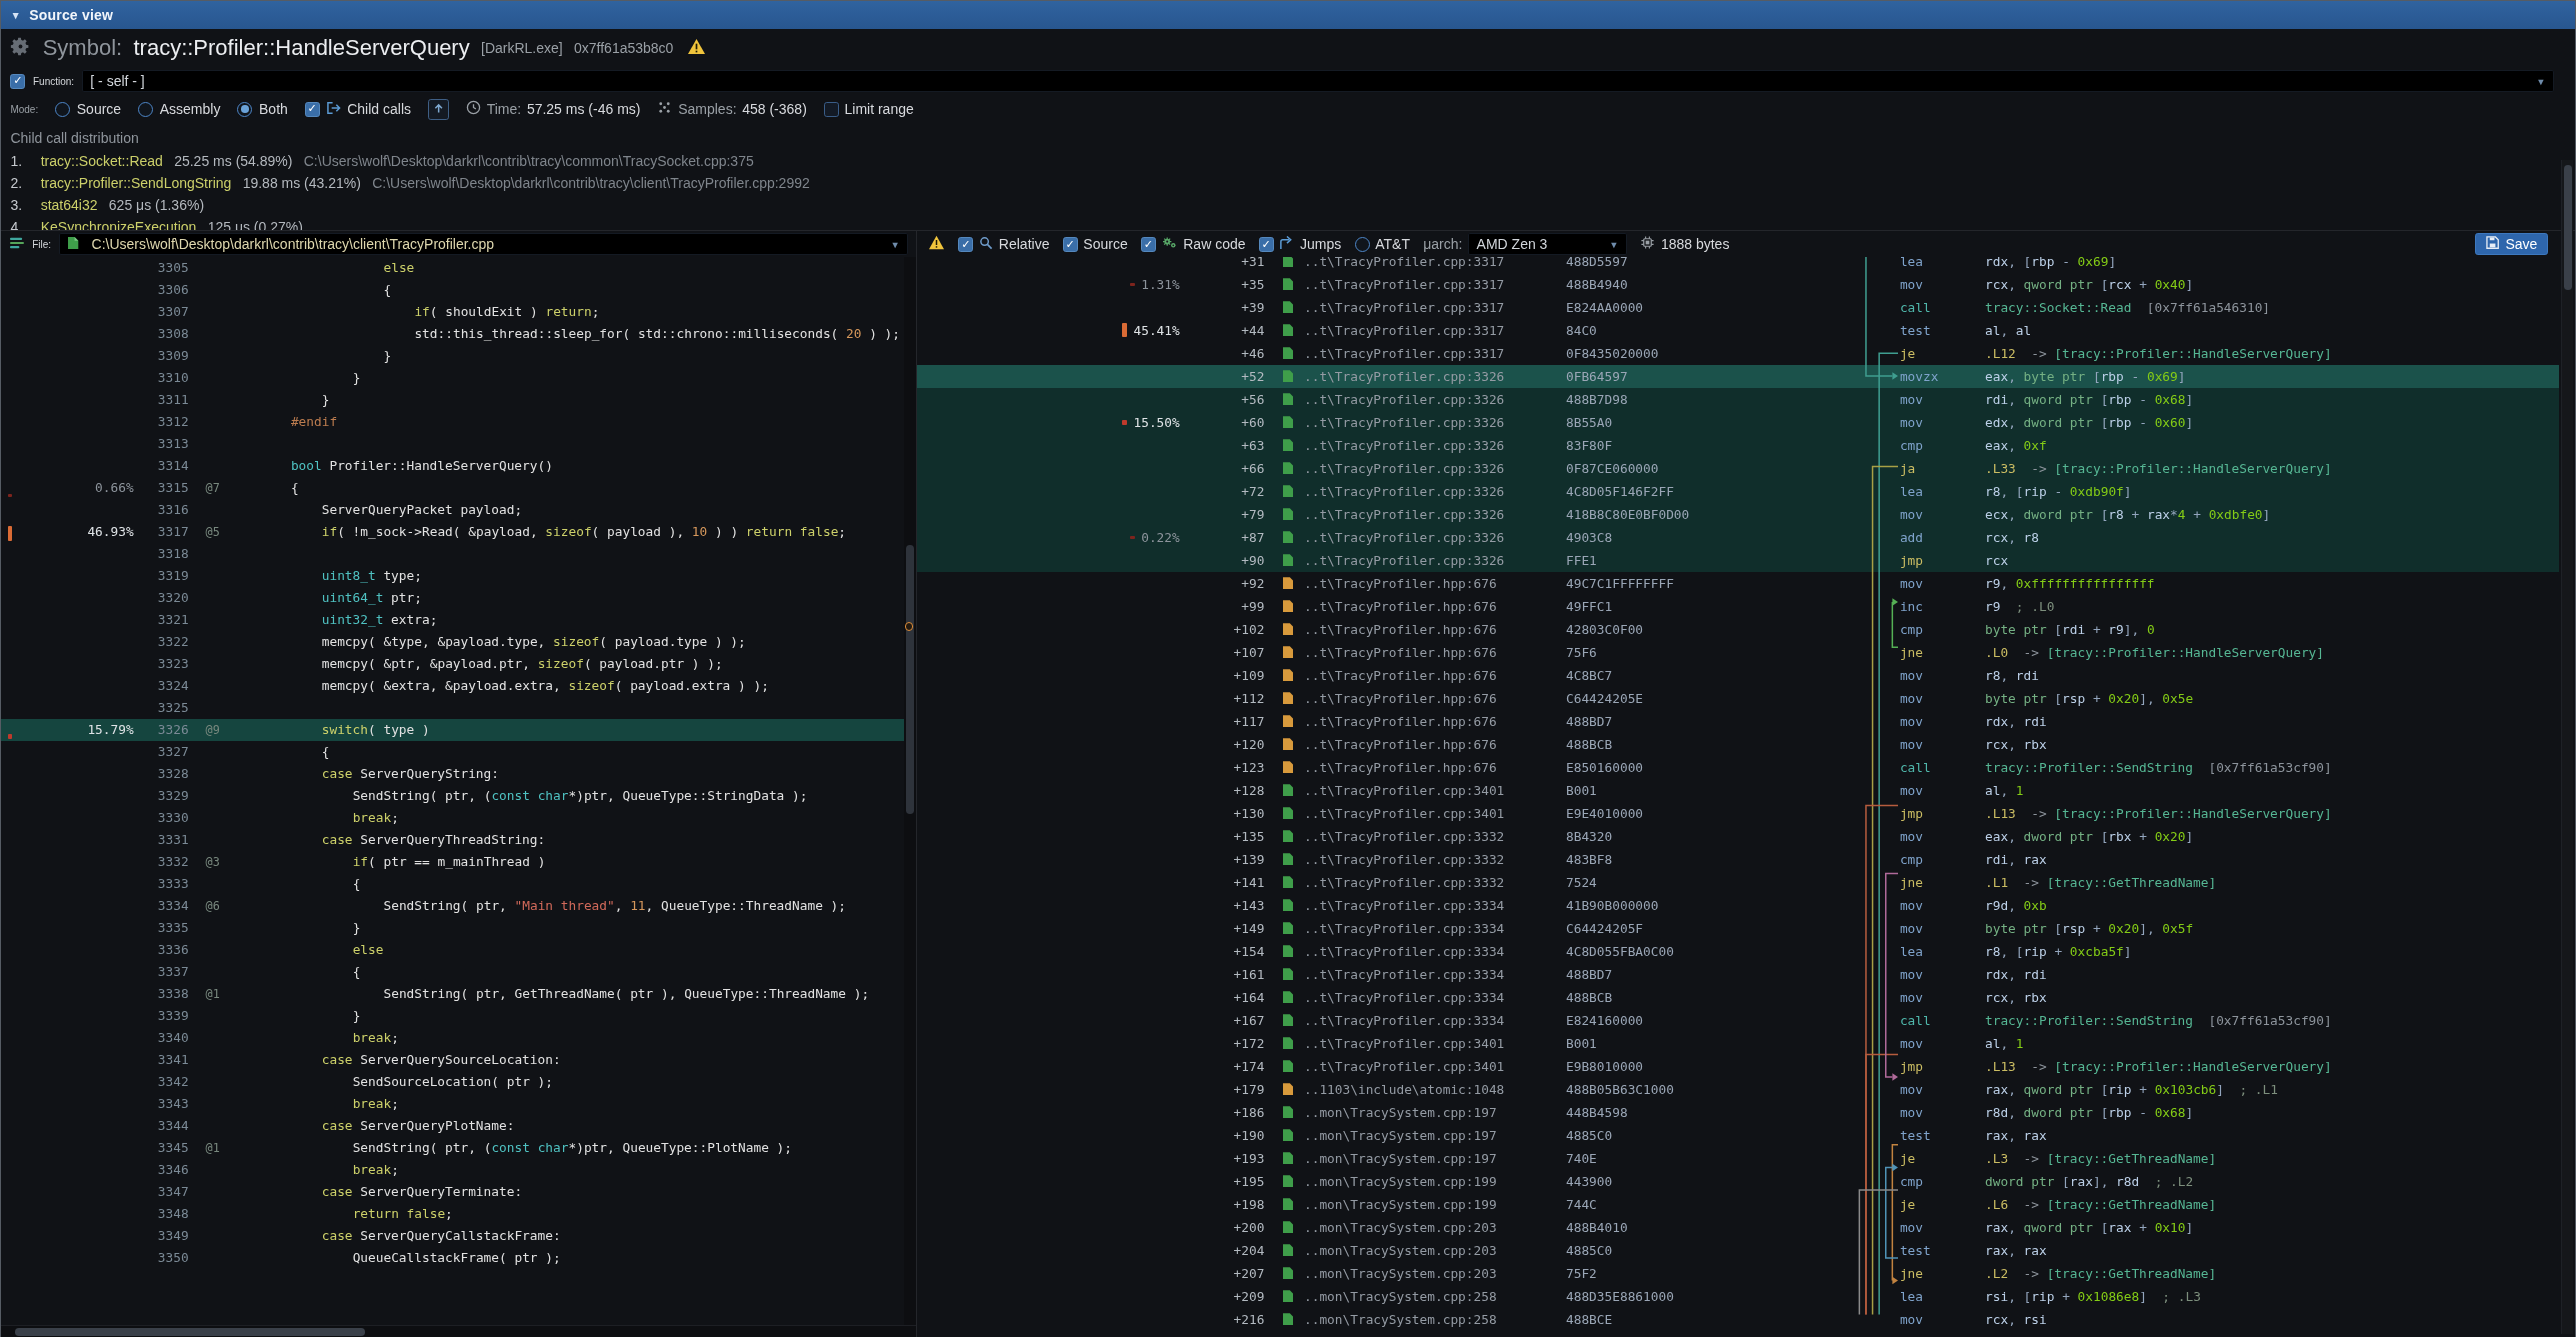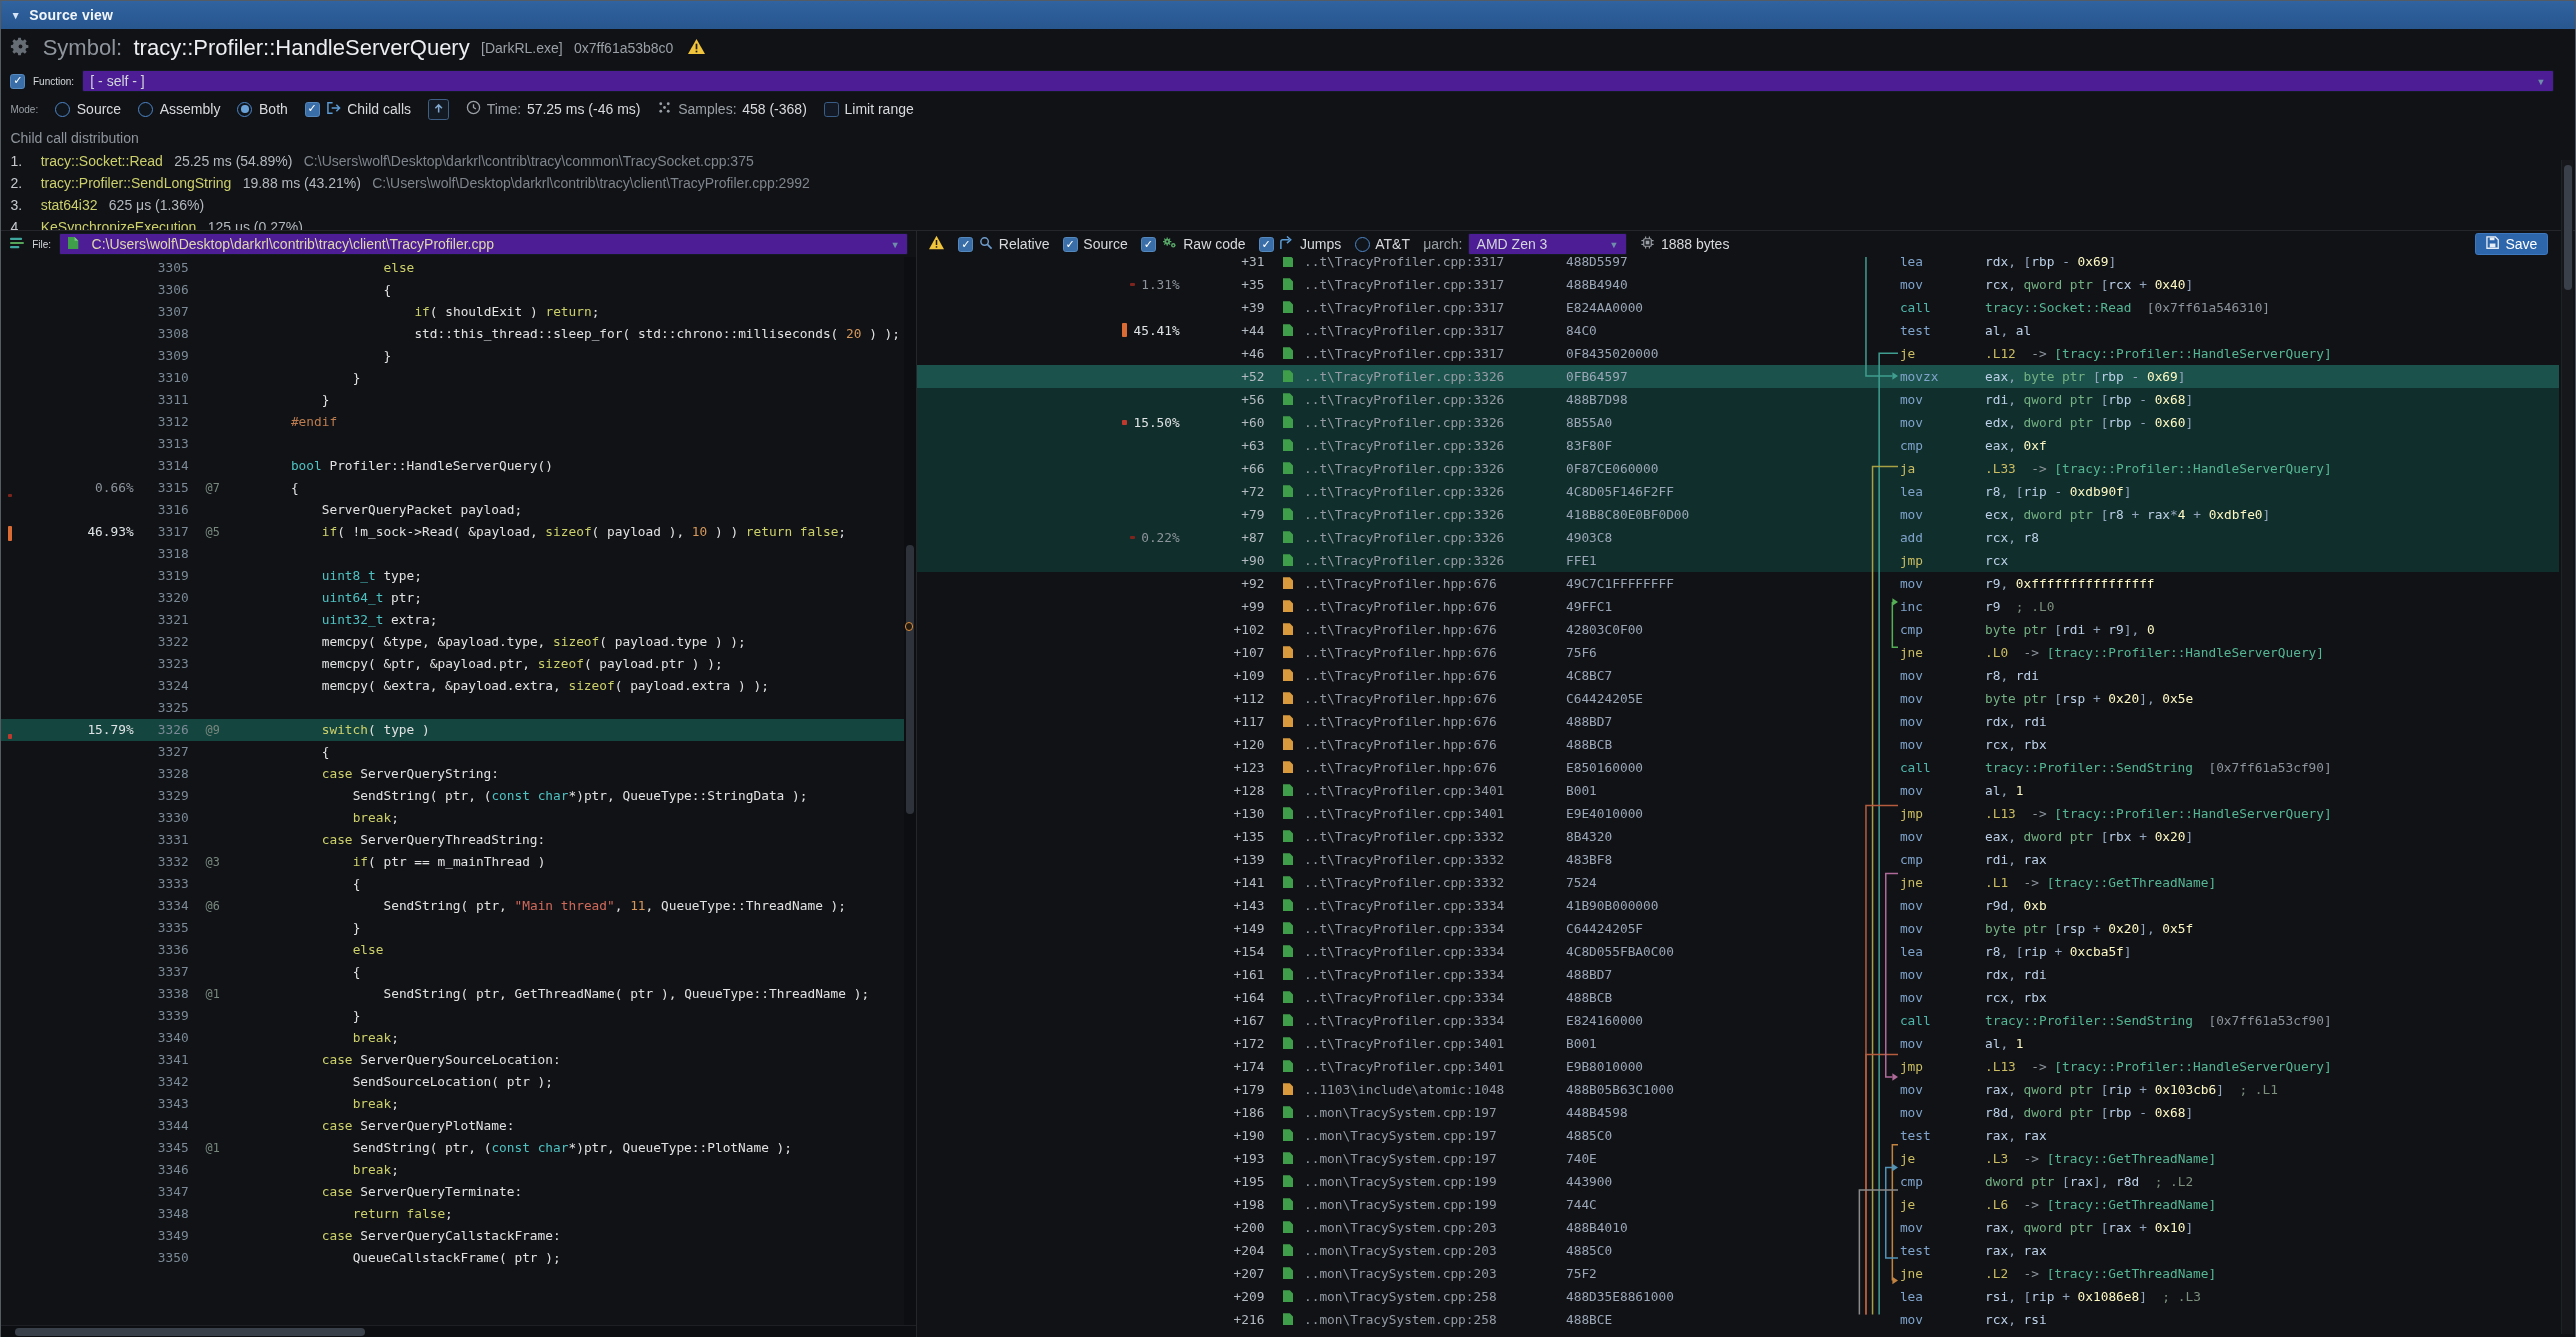--- a/index.html
+++ b/index.html
@@ -28,21 +28,21 @@
   .hgroup { display:inline-flex; align-items:center; }
   .g6 { gap:5.7px; } .g18 { gap:17px; }
   .cb { width:15px; height:15px; border-radius:2.8px; background:#131a25; border:0.9px solid #3a5d88;
         display:inline-flex; align-items:center; justify-content:center; flex:0 0 auto; }
   .cb.on { background:#3a6ea8; border-color:#5588bd; }
   .cb.on::after { content:"✓"; color:#fff; font-size:11.3px; line-height:1; }
   .rb { width:15px; height:15px; border-radius:50%; background:#10151c; border:0.9px solid #4d86c8;
         display:inline-flex; align-items:center; justify-content:center; flex:0 0 auto; }
   .rb.on::after { content:""; width:7.6px; height:7.6px; border-radius:50%; background:#6aa2d8; }
   .radio-item { display:inline-flex; align-items:center; gap:6.6px; }
-  .combo { background:#4c1d95; border:0.9px solid #141a23; border-radius:1.9px; height:22px;
+  .combo { background:#000000; border:0.9px solid #141a23; border-radius:1.9px; height:22px;
            display:flex; align-items:center; justify-content:space-between; padding:0 7.6px;
            font-size:14px; color:#d2d6db; }
   .combo .chev { color:#6f8cab; font-size:9.4px; margin-left:11.3px; }
   .grow { flex:1; }
 
   
   .funcrow { height:28px; display:flex; align-items:center; gap:7.6px; padding:0 7.6px 0 9.4px;
              padding-right:21px; flex:0 0 auto; }
 
   
@@ -115,21 +115,21 @@
   .a-off { text-align:right; padding-right:7.6px; color:#b3bac1; }
   .a-ic { display:flex; justify-content:center; }
   .doc { display:inline-block; width:10.4px; height:12.3px;
          clip-path:polygon(0 0,68% 0,100% 30%,100% 100%,0 100%); }
   .doc-g { background:#3f9e4a; } .doc-o { background:#d89a3c; }
   .a-loc { color:#949ba4; overflow:hidden; }
   .a-bytes { color:#9aa6b6; }
   .a-mn { padding-left:1.9px; }
   .m-op { color:#7fa3cb; } .m-j { color:#cbbd63; } .m-call { color:#4fb7ab; }
   .a-ops { white-space:pre; overflow:hidden; }
-  .a-num { color:#fef9c3;margin-top:22px; } .a-ptr { color:#74b083; } .a-reg { color:#bcd0e8; }
+  .a-num { color:#84cc16;margin-top:22px; } .a-ptr { color:#74b083; } .a-reg { color:#bcd0e8; }
   .a-punct { color:#93a5bd; } .a-fn { color:#56b794; } .a-dim { color:#8d949c; }
   .a-lbl { color:#cbbd63; } .a-com { color:#7d8f7d; }
   #jumps { position:absolute; left:932px; top:0; pointer-events:none; }
 
   
   .winscroll { position:absolute; top:159px; bottom:2.8px; right:1.9px; width:12.3px; background:#15171a;
                border-left:0.9px solid #1e2126; z-index:5; }
   .winscroll .thumb { position:absolute; top:4.7px; left:1.9px; width:8.5px; height:125px;
                       background:#3a4049; border-radius:3.8px; }
 </style>

